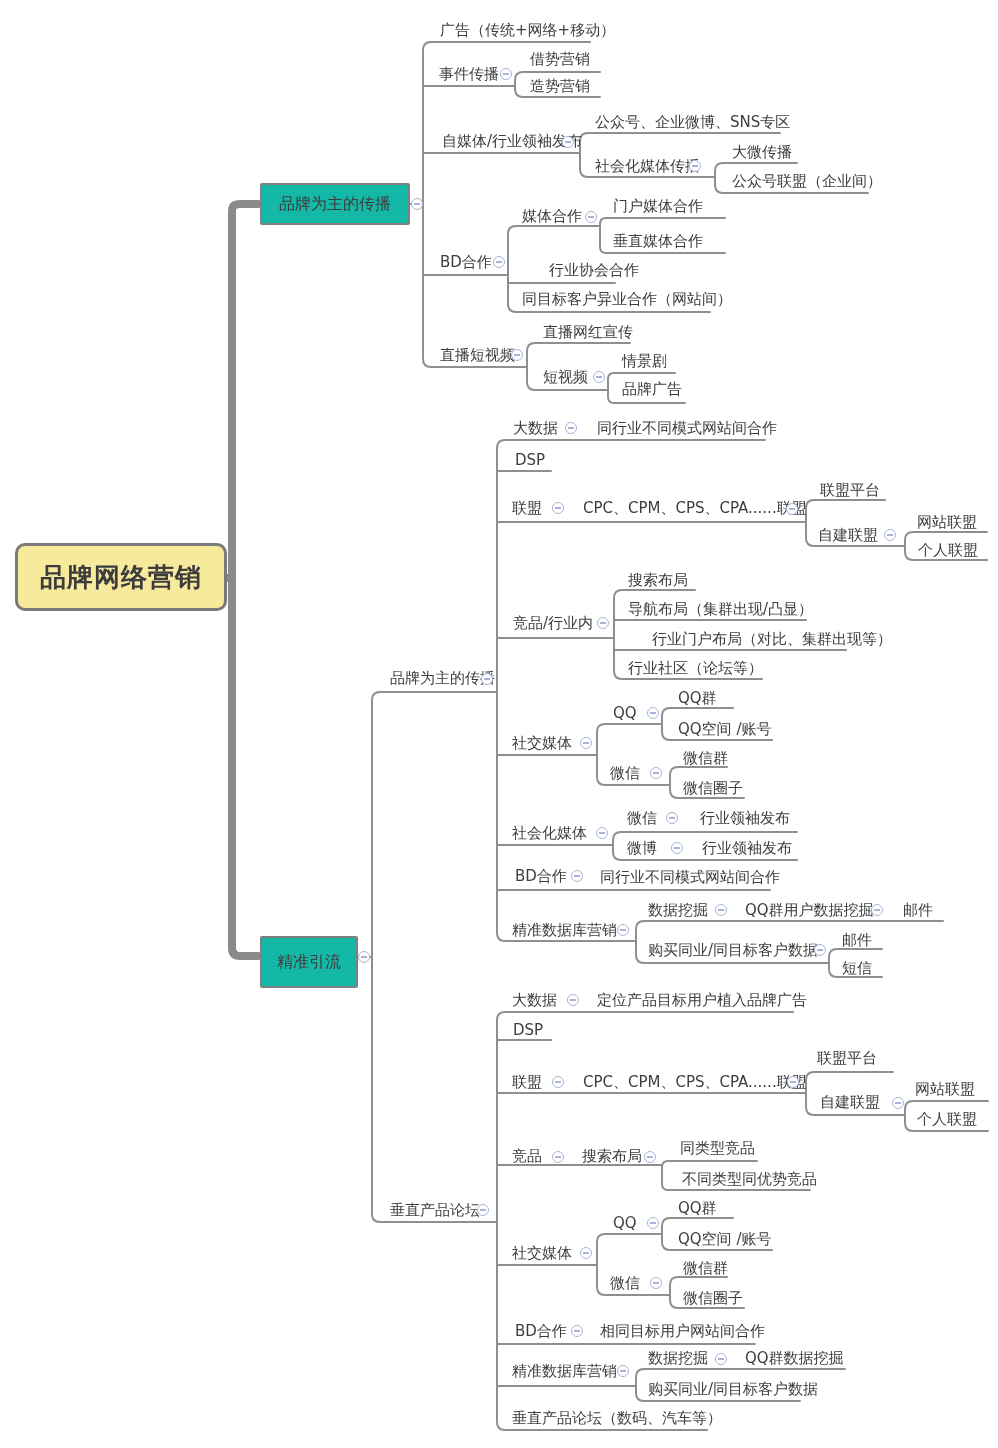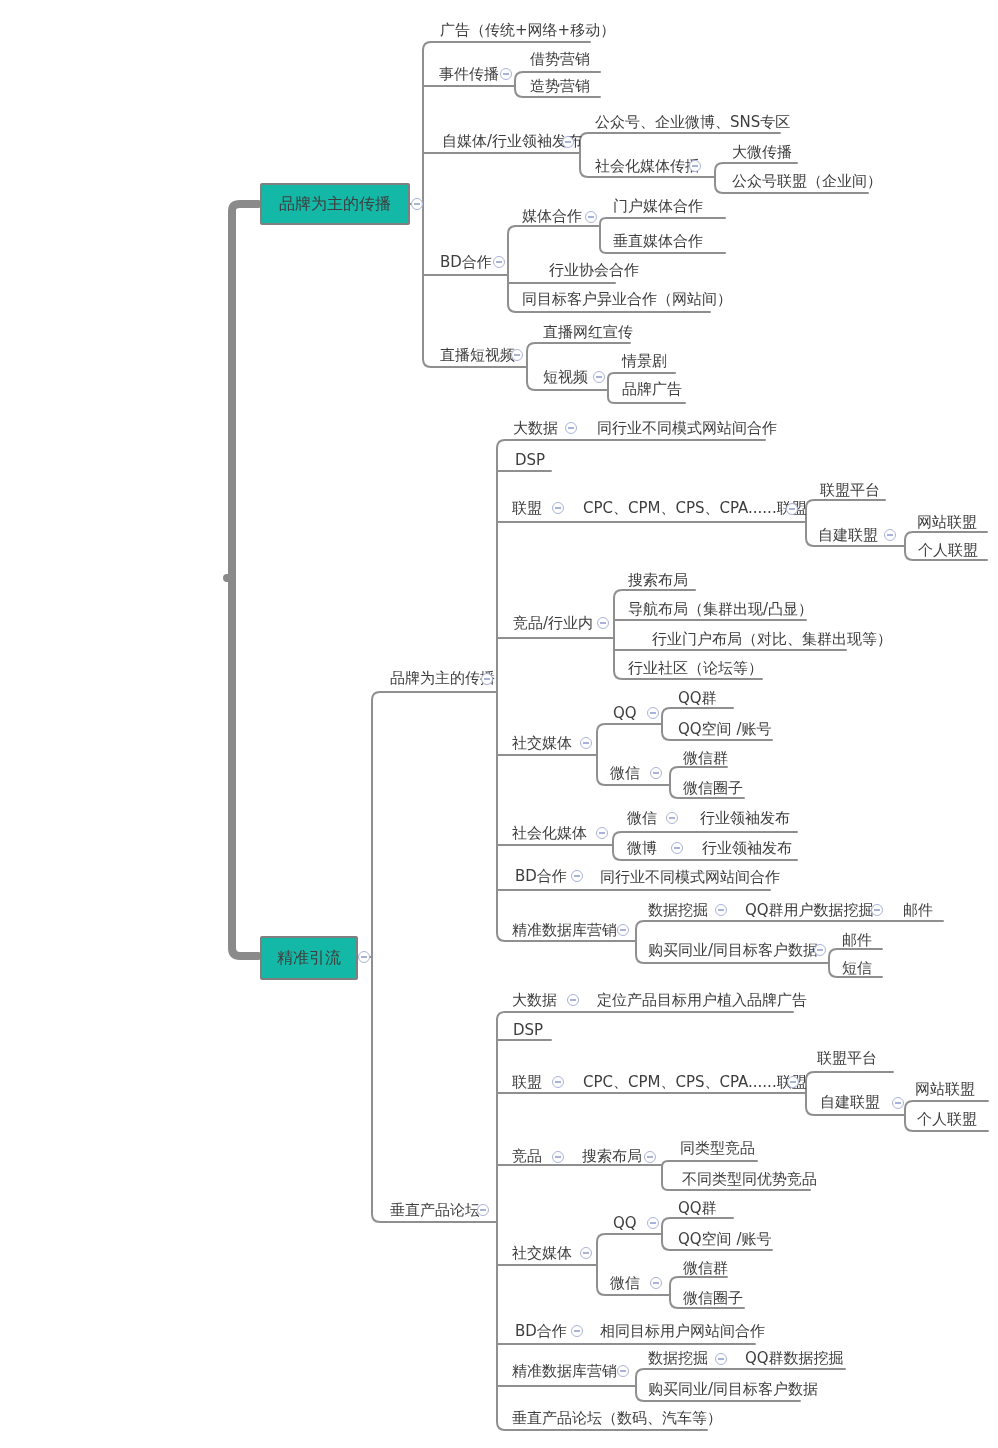--- a/index.html
+++ b/index.html
@@ -6,21 +6,21 @@
   body{font-family:"DejaVu Sans","Liberation Sans",sans-serif;}
   .stage{position:relative;width:998px;height:1448px;background:#ffffff;overflow:hidden;}
   svg.lines{position:absolute;left:0;top:0;}
   .lbl{position:absolute;height:18px;line-height:18px;font-size:15px;color:#3d3d3d;white-space:nowrap;}
   .root-box{position:absolute;left:15px;top:543px;width:212px;height:68px;background:#F7EA9D;
     border:3px solid #7a7a7a;border-radius:10px;display:flex;align-items:center;justify-content:center;
     font-size:26px;font-weight:bold;color:#3c3c3c;letter-spacing:1px;box-sizing:border-box;}
   .main-box{position:absolute;background:#14b8a6;border:2px solid #7f7f7f;border-radius:2px;
     display:flex;align-items:center;justify-content:center;font-size:16px;color:#3d3d3d;box-sizing:border-box;}
   .b1-box{left:260px;top:183px;width:150px;height:42px;}
-  .b2-box{left:260px;top:936px;width:98px;height:44px;}
+  .b2-box{left:260px;top:936px;width:98px;height:52px;}
   .ci{position:absolute;width:12px;height:12px;background:#ffffff;border:1px solid #a9b3da;
     border-radius:50%;box-sizing:border-box;}
   .ci::after{content:"";position:absolute;left:2px;right:2px;top:4px;height:1.5px;background:#a9b3da;}
 </style>
 </head>
 <body>
 
 <div class="stage">
 
   <svg class="lines" width="998" height="1448" viewBox="0 0 998 1448">
@@ -59,20 +59,23 @@
       M497 1344 H755  M497 1386 H636
       M893 1072 H814 Q806 1072 806 1080 V1107 Q806 1115 814 1115 H905
       M988 1101 H913 Q905 1101 905 1109 V1123 Q905 1131 913 1131 H988
       M757 1161 H668 Q662 1161 662 1167 V1184 Q662 1190 668 1190 H810
       M662 1234 H605 Q597 1234 597 1242 V1287 Q597 1295 605 1295 H670
       M733 1218 H670 Q662 1218 662 1226 V1242 Q662 1250 670 1250 H772
       M727 1277 H678 Q670 1277 670 1285 V1300 Q670 1308 678 1308 H744
       M845 1369 H644 Q636 1369 636 1377 V1393 Q636 1401 644 1401 H800" fill="none" stroke="#8F8F8F" stroke-width="2" stroke-linecap="round" stroke-linejoin="round"></path>
   </svg>
 
+  <div class="root-box">
+    <span>品牌网络营销</span>
+  </div>
   <div class="main-box b1-box">
     <span>品牌为主的传播</span>
   </div>
   <div class="main-box b2-box">
     <span>精准引流</span>
   </div>
 
   <span class="lbl" style="left:440px;top:21px">广告（传统+网络+移动）</span>
   <span class="lbl" style="left:439px;top:65px">事件传播</span>
   <span class="lbl" style="left:530px;top:50px">借势营销</span>

